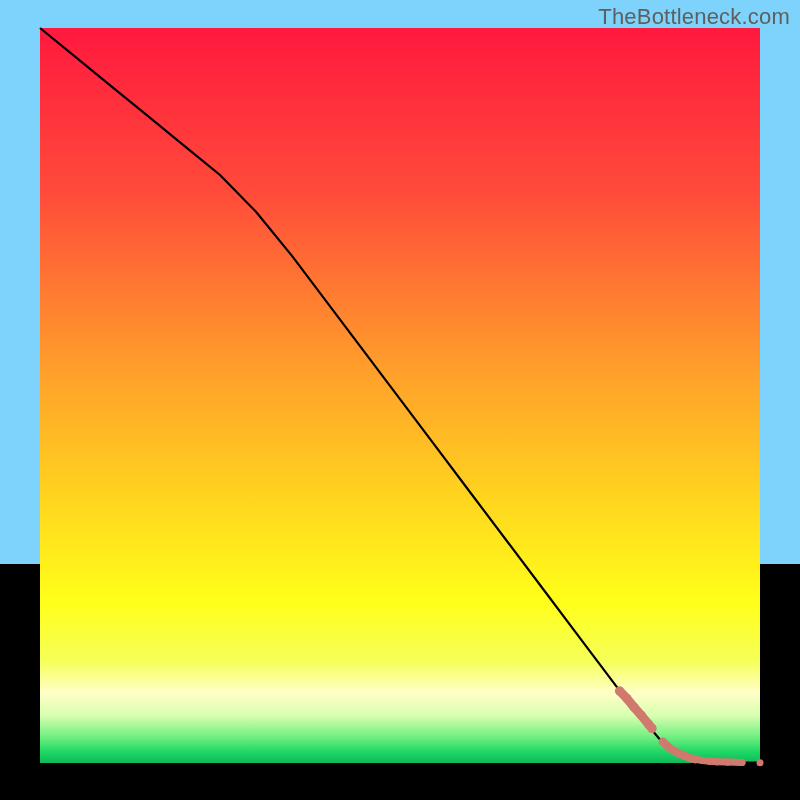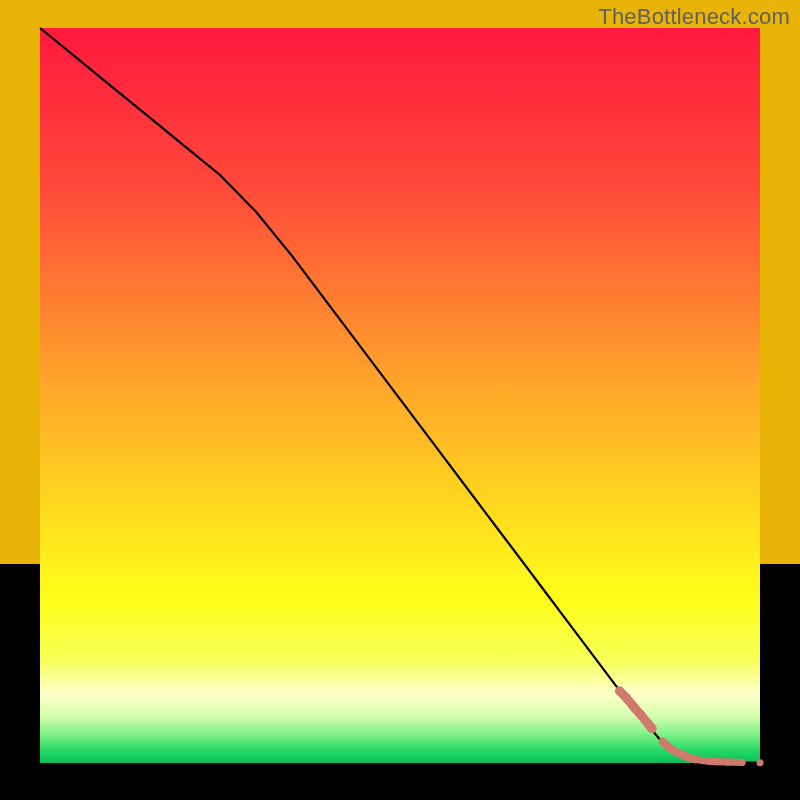--- a/index.html
+++ b/index.html
@@ -8,21 +8,21 @@
     width: 800px;
     height: 800px;
     background: #000;
     overflow: hidden;
     font-family: Arial, Helvetica, sans-serif;
   }
   .frame {
     position: relative;
     width: 800px;
     height: 564px;
-    background: #eab308;
+    background: #7dd3fc;
   }
   .watermark {
     position: absolute;
     top: 4px;
     right: 10px;
     color: #5f5f5f;
     font-size: 22px;
     font-weight: 500;
     letter-spacing: 0.2px;
     z-index: 10;

